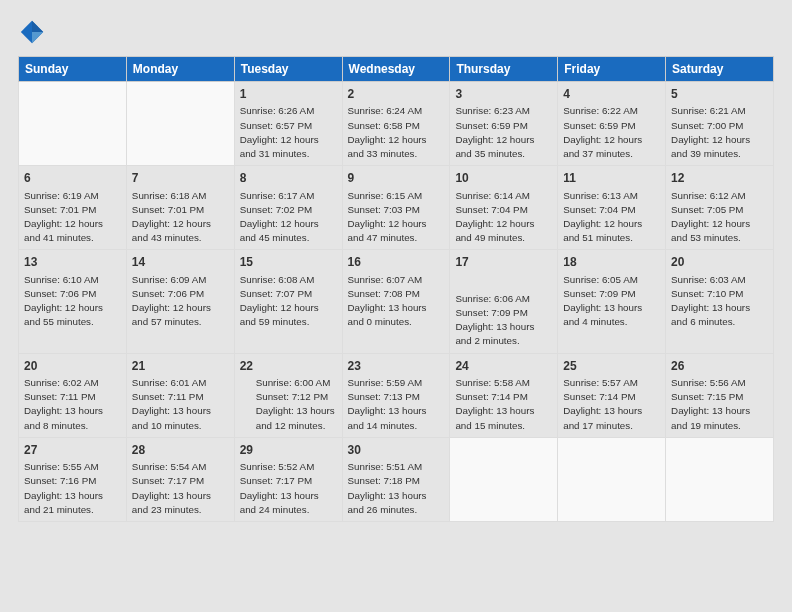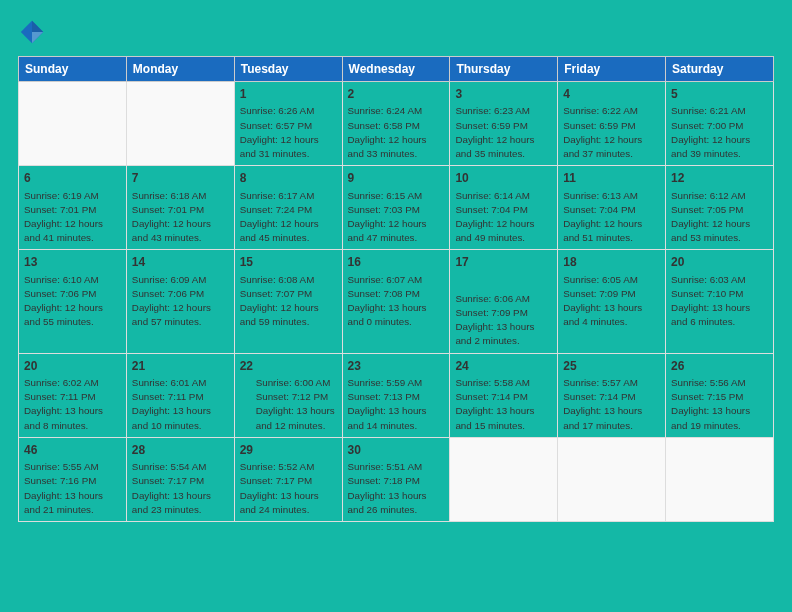--- a/index.html
+++ b/index.html
@@ -7,21 +7,21 @@
       font-family: Arial, sans-serif;
       background: #fff;
       width: 792px;
       height: 612px;
       overflow: hidden;
     }
     .page {
       width: 792px;
       min-height: 612px;
       padding: 18px 18px 10px 18px;
-      background: #14b8a6;
+      background: #e5e5e5;
     }
     .header {
       display: flex;
       justify-content: space-between;
       align-items: flex-start;
       margin-bottom: 10px;
     }
     .logo {
       display: flex;
       align-items: center;
@@ -180,21 +180,21 @@
           <td>
             <span class="day-number">7</span>
             <div class="day-info" style="white-space: pre-line;">Sunrise: 6:18 AM
 Sunset: 7:01 PM
 Daylight: 12 hours
 and 43 minutes.</div>
           </td>
           <td>
             <span class="day-number">8</span>
             <div class="day-info" style="white-space: pre-line;">Sunrise: 6:17 AM
-Sunset: 7:24 PM
+Sunset: 7:02 PM
 Daylight: 12 hours
 and 45 minutes.</div>
           </td>
           <td>
             <span class="day-number">9</span>
             <div class="day-info" style="white-space: pre-line;">Sunrise: 6:15 AM
 Sunset: 7:03 PM
 Daylight: 12 hours
 and 47 minutes.</div>
           </td>
@@ -317,21 +317,21 @@
           <td>
             <span class="day-number">26</span>
             <div class="day-info" style="white-space: pre-line;">Sunrise: 5:56 AM
 Sunset: 7:15 PM
 Daylight: 13 hours
 and 19 minutes.</div>
           </td>
         </tr>
         <tr>
           <td>
-            <span class="day-number">46</span>
+            <span class="day-number">27</span>
             <div class="day-info" style="white-space: pre-line;">Sunrise: 5:55 AM
 Sunset: 7:16 PM
 Daylight: 13 hours
 and 21 minutes.</div>
           </td>
           <td>
             <span class="day-number">28</span>
             <div class="day-info" style="white-space: pre-line;">Sunrise: 5:54 AM
 Sunset: 7:17 PM
 Daylight: 13 hours

